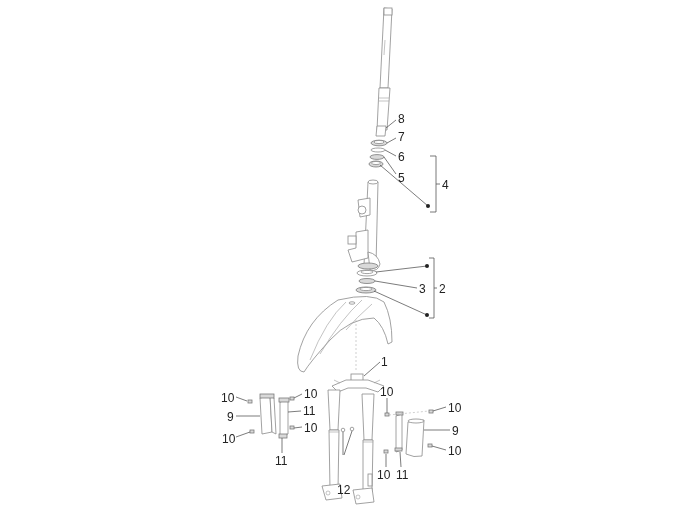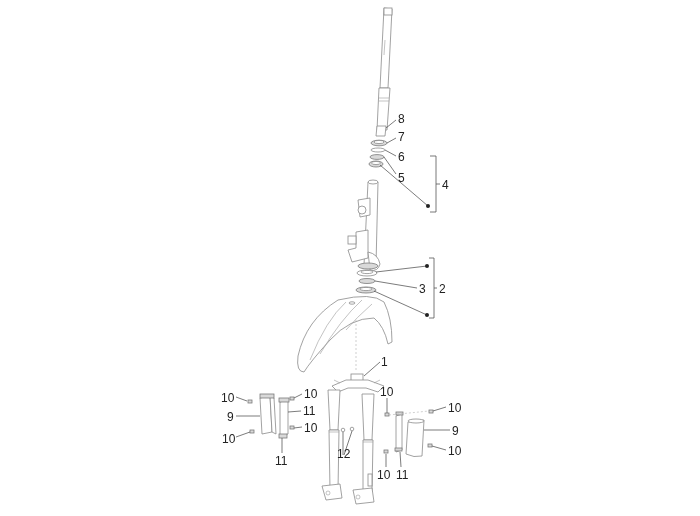--- a/index.html
+++ b/index.html
@@ -191,19 +191,19 @@
 
   <span class="label" style="left:221px;top:392px">10</span>
   <span class="label" style="left:304px;top:388px">10</span>
   <span class="label" style="left:227px;top:411px">9</span>
   <span class="label" style="left:303px;top:405px">11</span>
   <span class="label" style="left:304px;top:422px">10</span>
   <span class="label" style="left:222px;top:433px">10</span>
   <span class="label" style="left:275px;top:455px">11</span>
 
   <span class="label" style="left:380px;top:386px">10</span>
-  <span class="label" style="left:337px;top:448px">12</span>
+  <span class="label" style="left:337px;top:484px">12</span>
   <span class="label" style="left:448px;top:402px">10</span>
   <span class="label" style="left:452px;top:425px">9</span>
   <span class="label" style="left:448px;top:445px">10</span>
   <span class="label" style="left:377px;top:469px">10</span>
   <span class="label" style="left:396px;top:469px">11</span>
 </div>
 
 </body></html>

